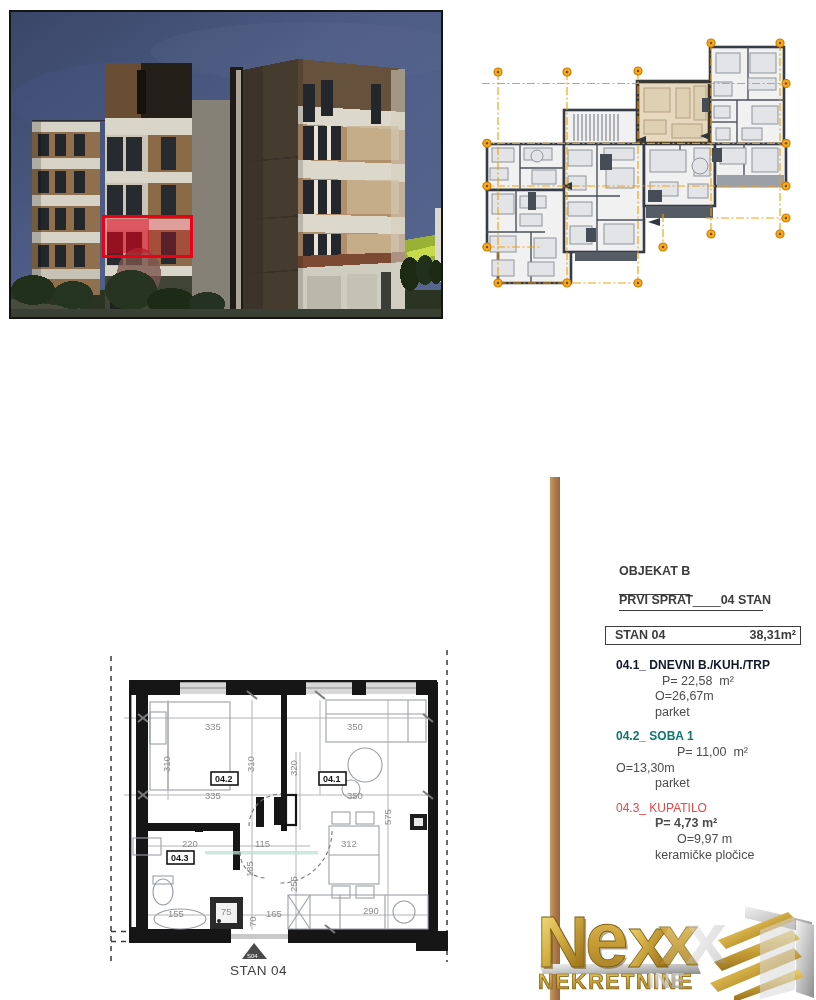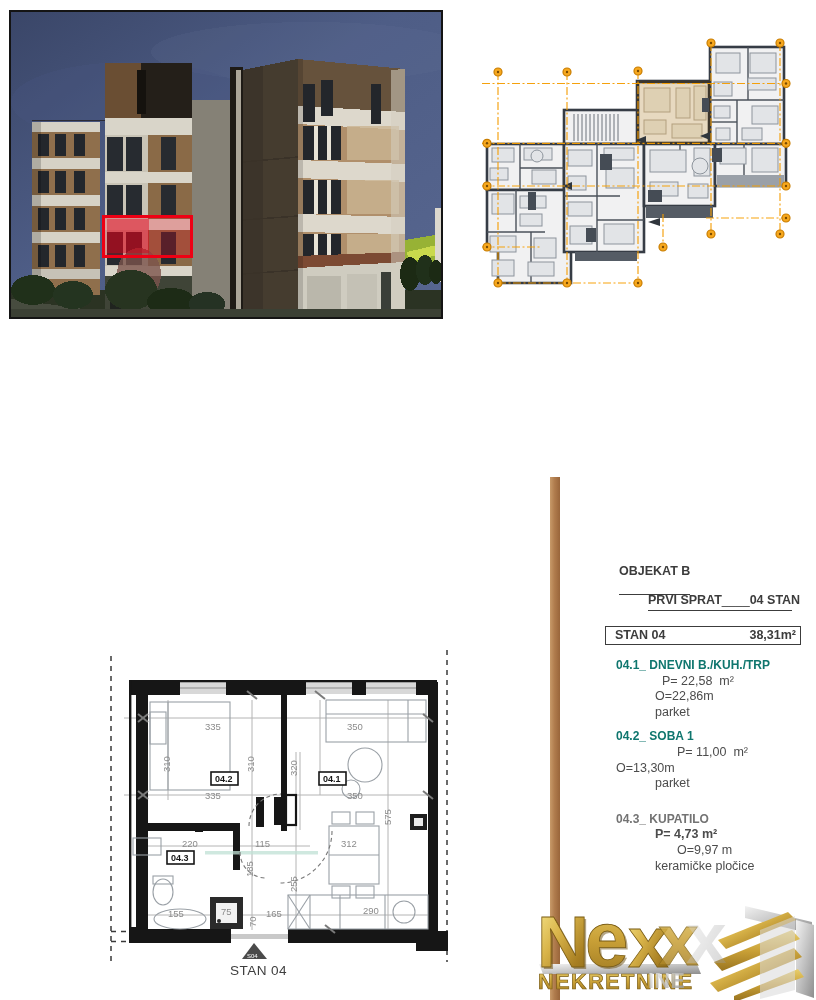--- a/index.html
+++ b/index.html
@@ -479,39 +479,39 @@
 
       <polygon points="254,943 242,959 267,959" fill="#4a4a4a"></polygon>
       <text x="247" y="958" font-size="6" fill="#fff" font-family="Liberation Sans, sans-serif">S04</text>
     </g>
   </svg>
   <div class="abs" style="left:230px;top:963px;width:110px;font-size:13.6px;letter-spacing:0.4px;color:#3f3f3f;">STAN&nbsp;04</div>
 
   <div class="abs" style="left:619px;top:561px;color:#3c3c3c;">
     <div style="font-size:12.5px;font-weight:bold;border-bottom:1.6px solid #3c3c3c;display:inline-block;padding-bottom:16px;">OBJEKAT&nbsp;B</div>
   </div>
-  <div class="abs" style="left:648px;top:590px;color:#3c3c3c;">
+  <div class="abs" style="left:619px;top:590px;color:#3c3c3c;">
     <div style="font-size:12.5px;font-weight:bold;border-bottom:1.6px solid #3c3c3c;display:inline-block;padding-bottom:3px;width:144px;">PRVI&nbsp;SPRAT<span style="font-weight:normal;">____</span>04&nbsp;STAN</div>
   </div>
   <div class="abs" style="left:605px;top:626px;width:194px;height:16px;border:1.8px solid #3c3c3c;font-size:12.5px;font-weight:bold;color:#3c3c3c;padding-top:1px;">
     <span style="margin-left:9px;">STAN 04</span><span style="float:right;margin-right:4px;">38,31m²</span>
   </div>
 
   <div class="abs" style="left:616px;top:658px;color:#4c4c4c;font-size:12.5px;line-height:15.7px;width:200px;">
-    <div style="font-weight:bold;color:#0f766e;font-size:12px;">04.1_ DNEVNI B./KUH./TRP</div>
+    <div style="font-weight:bold;color:#0f172a;font-size:12px;">04.1_ DNEVNI B./KUH./TRP</div>
     <div style="margin-left:46px;">P= 22,58&nbsp;&nbsp;m²</div>
-    <div style="margin-left:39px;">O=22,86m</div>
+    <div style="margin-left:39px;">O=26,67m</div>
     <div style="margin-left:39px;">parket</div>
     <div style="height:8.5px;"></div>
     <div style="font-weight:bold;color:#0f766e;font-size:12px;">04.2_ SOBA 1</div>
     <div style="margin-left:61px;">P= 11,00&nbsp;&nbsp;m²</div>
     <div style="">O=13,30m</div>
     <div style="margin-left:39px;">parket</div>
     <div style="height:8.5px;"></div>
-    <div style="font-weight:bold;color:#737373;font-size:12px;margin-top:11px;">04.3_ KUPATILO</div>
+    <div style="font-weight:normal;color:#ef4444;font-size:12px;">04.3_ KUPATILO</div>
     <div style="margin-left:39px;font-weight:bold;">P= 4,73 m²</div>
     <div style="margin-left:61px;">O=9,97 m</div>
     <div style="margin-left:39px;">keramičke pločice</div>
   </div>
 
   <svg class="abs" style="left:533px;top:898px;" width="283" height="102" viewBox="533 898 283 102">
     <defs>
       <linearGradient id="gold" x1="0" y1="0" x2="1" y2="1">
         <stop offset="0" stop-color="#f8e98e"></stop>
         <stop offset="0.4" stop-color="#d9b44a"></stop>

